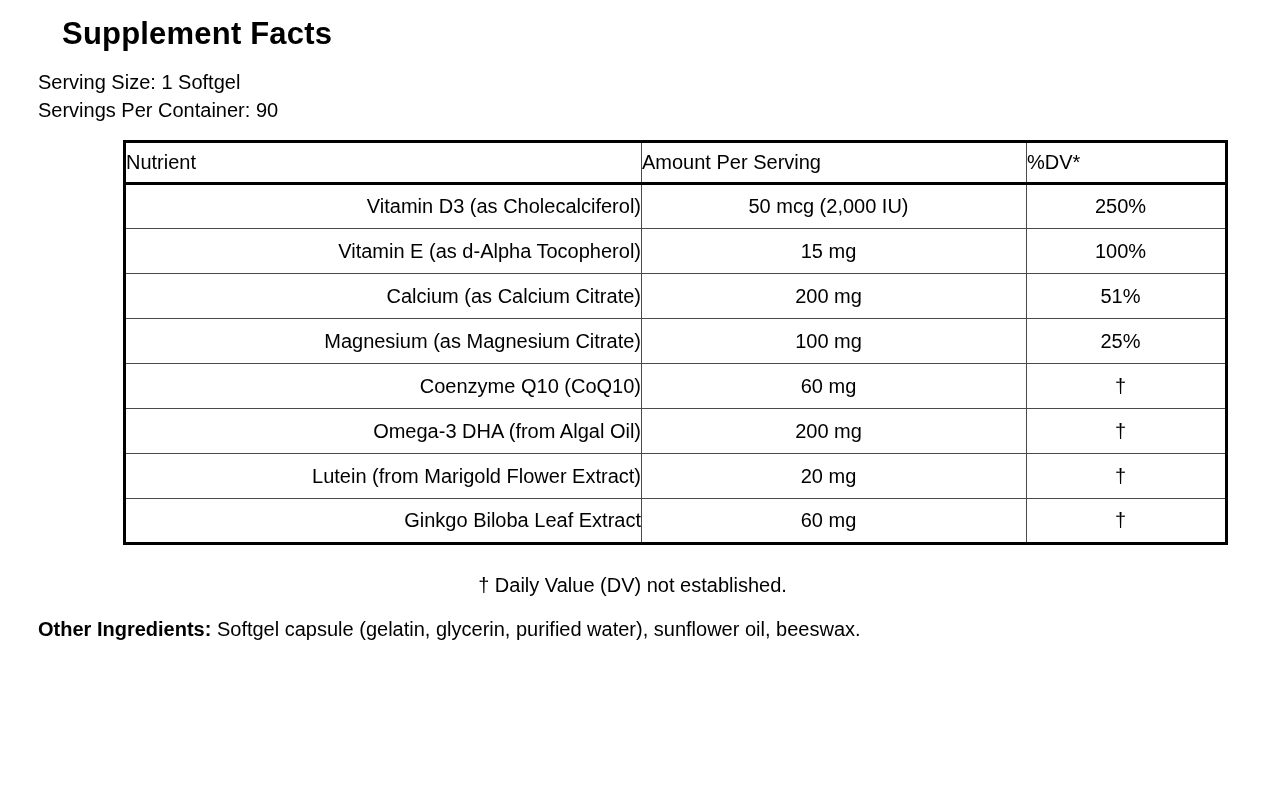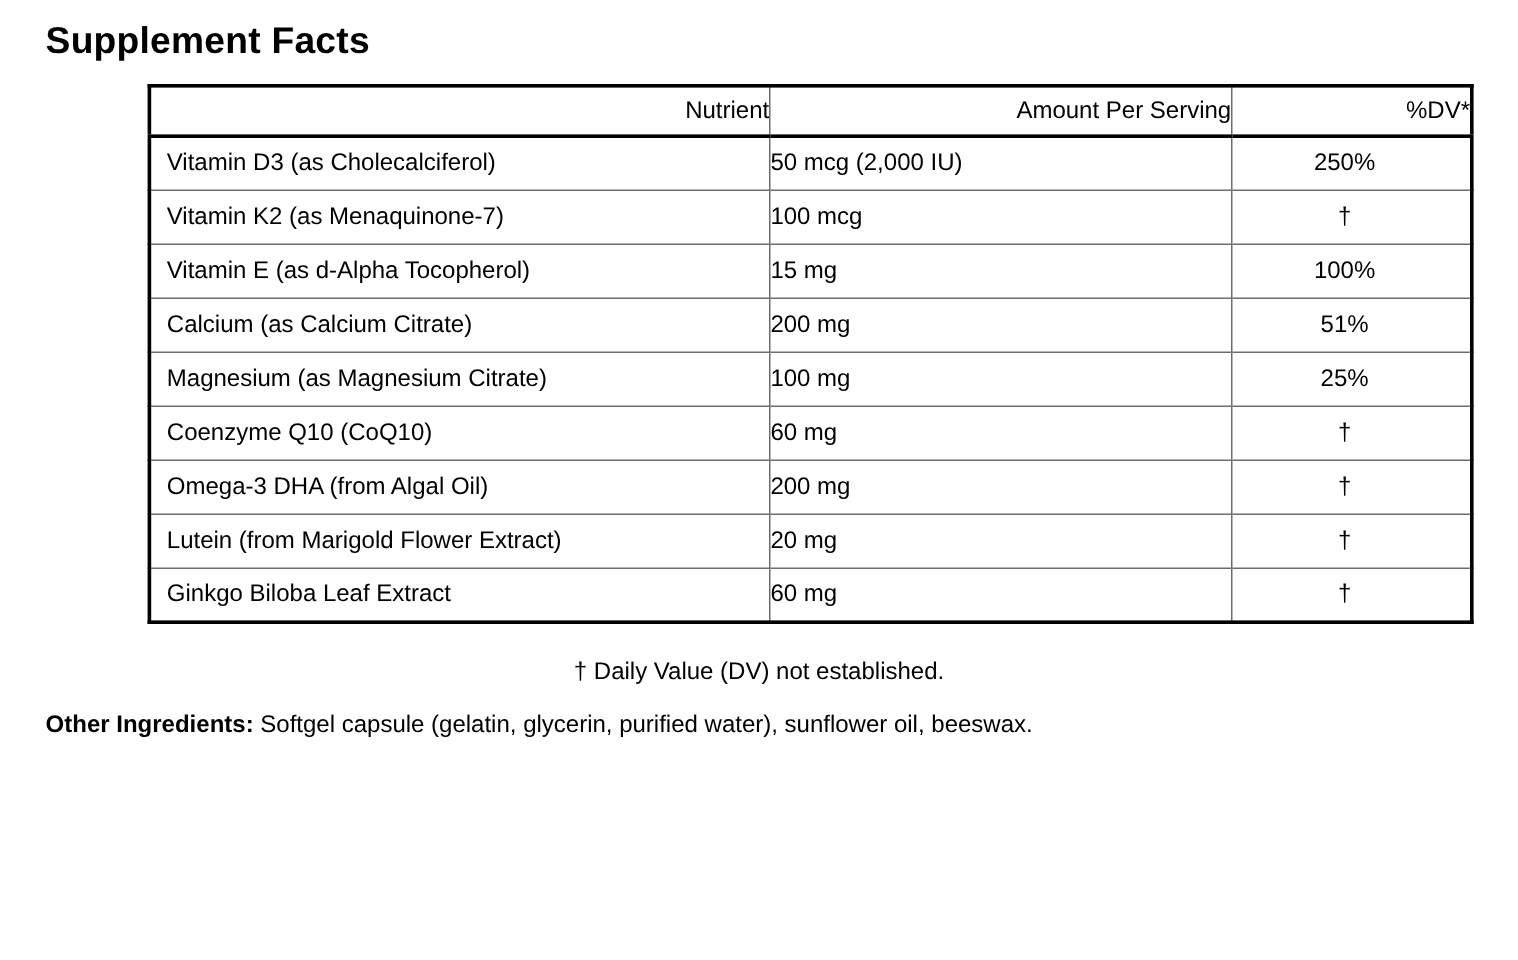--- a/index.html
+++ b/index.html
@@ -12,20 +12,21 @@
     overflow: hidden;
   }
   .page {
     padding: 14px 38px 0 38px;
   }
   .title {
     font-size: 31px;
     font-weight: bold;
     line-height: 40px;
     letter-spacing: 0.2px;
+    margin-left: 24px;
   }
   .serving-info {
     margin-top: 14px;
     font-size: 20px;
     line-height: 28px;
   }
   table.facts {
     margin: 16px 0 0 85px;
     border-collapse: collapse;
     border: 3px solid #000000;
@@ -39,30 +40,30 @@
   table.facts th, table.facts td {
     border-left: 1px solid #4a4a4a;
     border-right: 1px solid #4a4a4a;
     font-weight: normal;
     vertical-align: middle;
     white-space: nowrap;
     overflow: hidden;
   }
   table.facts thead th {
     height: 42px;
-    text-align: right;
+    text-align: left;
     border-bottom: 3px solid #000000;
   }
   table.facts tbody td {
     height: 45px;
     border-top: 1px solid #4a4a4a;
   }
   table.facts tbody tr:first-child td { border-top: none; }
-  td.cell-nutrient { text-align: left;  padding-left: 13px; }
-  td.cell-amount   { text-align: left; padding-right: 11px; }
+  td.cell-nutrient { text-align: right;  padding-left: 13px; }
+  td.cell-amount   { text-align: center; padding-right: 11px; }
   td.cell-dv       { text-align: center; padding-right: 11px; }
   .footnote {
     margin-top: 26px;
     font-size: 20px;
     line-height: 28px;
     text-align: center;
   }
   .other-ingredients {
     margin-top: 16px;
     font-size: 20px;
@@ -70,44 +71,43 @@
   }
   .other-ingredients .bold-label { font-weight: bold; }
 </style>
 </head>
 <body>
 
 <div class="page">
 
   <div class="title">Supplement Facts</div>
 
+  <div class="serving-info">
+    <div>Serving Size: 1 Softgel</div>
+    <div>Servings Per Container: 90</div>
+  </div>
 
   <table class="facts">
     <colgroup>
       <col class="c-nutrient">
       <col class="c-amount">
       <col class="c-dv">
     </colgroup>
     <thead>
       <tr>
         <th>Nutrient</th>
         <th>Amount Per Serving</th>
         <th>%DV*</th>
       </tr>
     </thead>
     <tbody>
       <tr>
         <td class="cell-nutrient">Vitamin D3 (as Cholecalciferol)</td>
         <td class="cell-amount">50 mcg (2,000 IU)</td>
         <td class="cell-dv">250%</td>
-      </tr>
-      <tr>
-        <td class="cell-nutrient">Vitamin K2 (as Menaquinone-7)</td>
-        <td class="cell-amount">100 mcg</td>
-        <td class="cell-dv">†</td>
       </tr>
       <tr>
         <td class="cell-nutrient">Vitamin E (as d-Alpha Tocopherol)</td>
         <td class="cell-amount">15 mg</td>
         <td class="cell-dv">100%</td>
       </tr>
       <tr>
         <td class="cell-nutrient">Calcium (as Calcium Citrate)</td>
         <td class="cell-amount">200 mg</td>
         <td class="cell-dv">51%</td>

